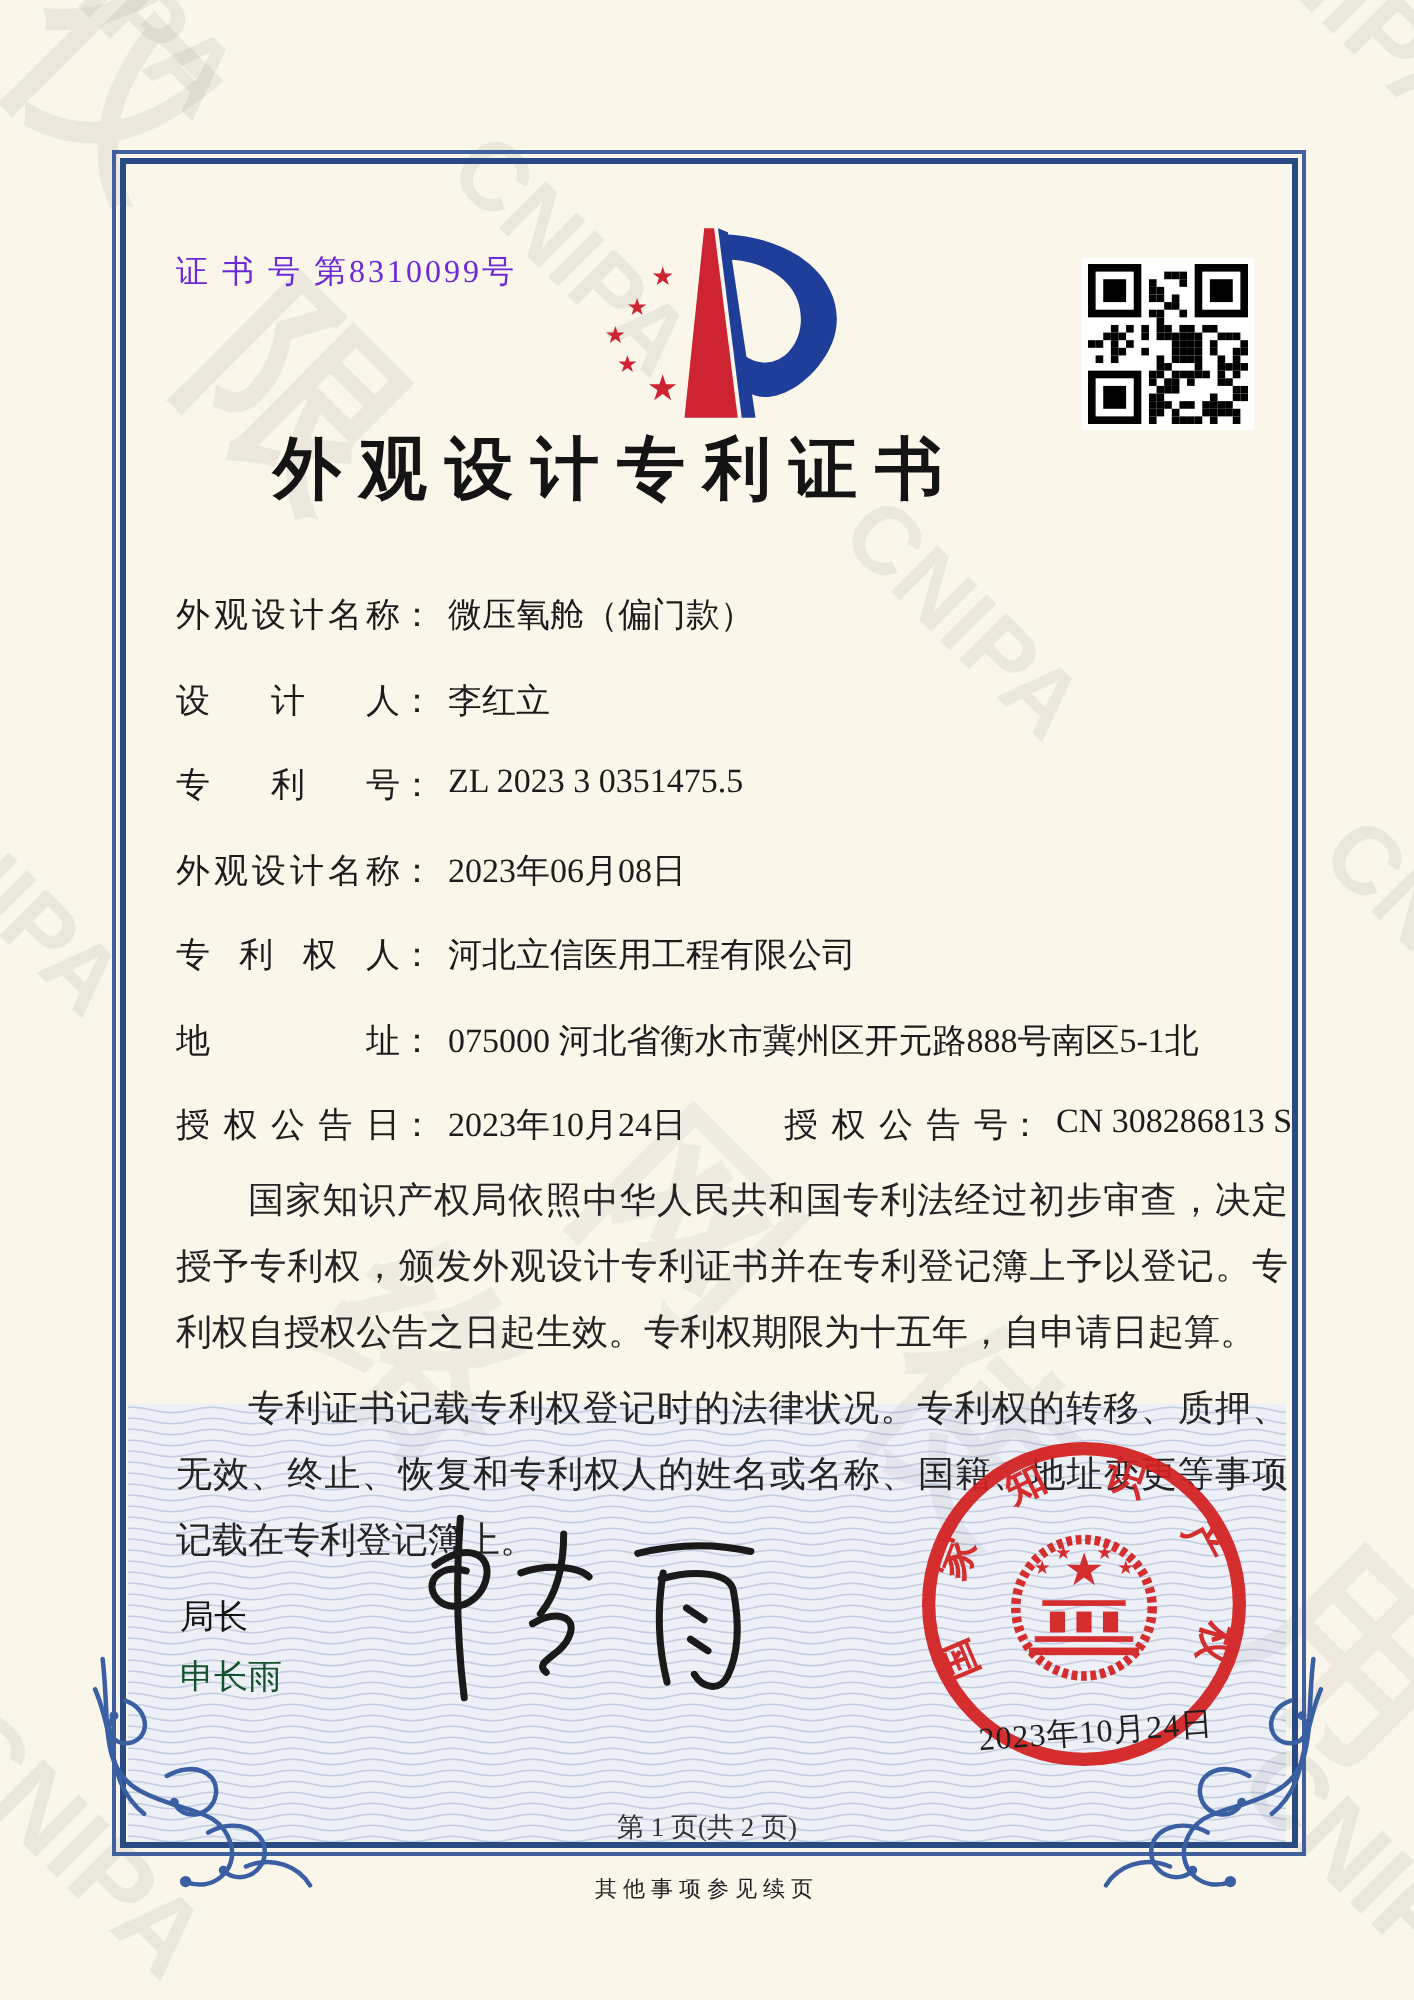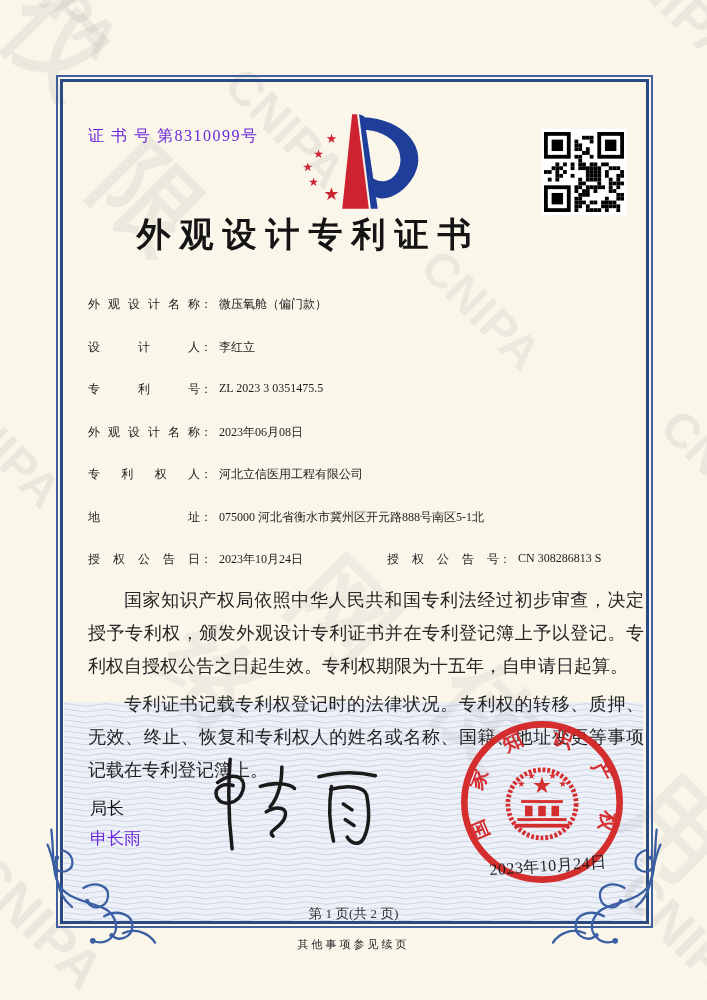--- a/index.html
+++ b/index.html
@@ -27,34 +27,34 @@
 
   .logo{position:absolute;left:286px;top:110px;width:148px;height:104px;z-index:5;}
 
   .qr-box{position:absolute;left:541px;top:129px;width:86px;height:86px;background:#fff;z-index:5;padding:3px;box-sizing:border-box;}
   .qr-box svg{display:block;width:80px;height:80px;}
 
   .title{position:absolute;left:0;top:212px;width:617px;text-align:center;z-index:5;margin:0;
          font-size:34px;font-weight:bold;color:#141414;letter-spacing:9px;}
 
   .fields{position:absolute;left:88px;top:296px;width:556px;z-index:5;}
-  .f-row{height:42.5px;font-size:12px;color:#1c1c1c;white-space:nowrap;}
+  .f-row{height:42.5px;font-size:17px;color:#1c1c1c;white-space:nowrap;}
   .f-label{display:inline-block;width:112px;text-align:justify;text-align-last:justify;vertical-align:top;}
   .f-colon{display:inline-block;vertical-align:top;}
   .f-value{display:inline-block;margin-left:7px;vertical-align:top;}
   .f-value-fixed{width:158px;}
   .pair2{margin-left:10px;}
 
   .paras{position:absolute;left:88px;top:584px;width:556px;z-index:5;font-size:18px;line-height:1.82;
          color:#242424;text-align:justify;}
   .paras p{margin:0 0 6px 0;text-indent:2em;}
 
   .signer-title{position:absolute;left:90px;top:797px;z-index:6;font-size:17px;color:#141414;
                 font-family:"Liberation Sans","DejaVu Sans",sans-serif;}
-  .signer-name{position:absolute;left:90px;top:827px;z-index:6;font-size:17px;color:#6d28d9;
+  .signer-name{position:absolute;left:90px;top:827px;z-index:6;font-size:17px;color:#14532d;
                font-family:"Liberation Sans","DejaVu Sans",sans-serif;}
 
   .signature{position:absolute;left:198px;top:752px;width:195px;height:105px;z-index:6;}
   .signature path{stroke:#1a1a1a;stroke-width:3.6;fill:none;stroke-linecap:round;stroke-linejoin:round;}
 
   .seal{position:absolute;left:452px;top:712px;width:180px;height:180px;z-index:7;opacity:.93;}
   .seal-date{position:absolute;left:478px;top:856px;width:140px;text-align:center;z-index:8;
              font-size:16px;color:#1f1f1f;transform:rotate(-4deg);letter-spacing:.5px;}
 
   .page-note{position:absolute;left:0;top:905px;width:707px;text-align:center;z-index:6;

